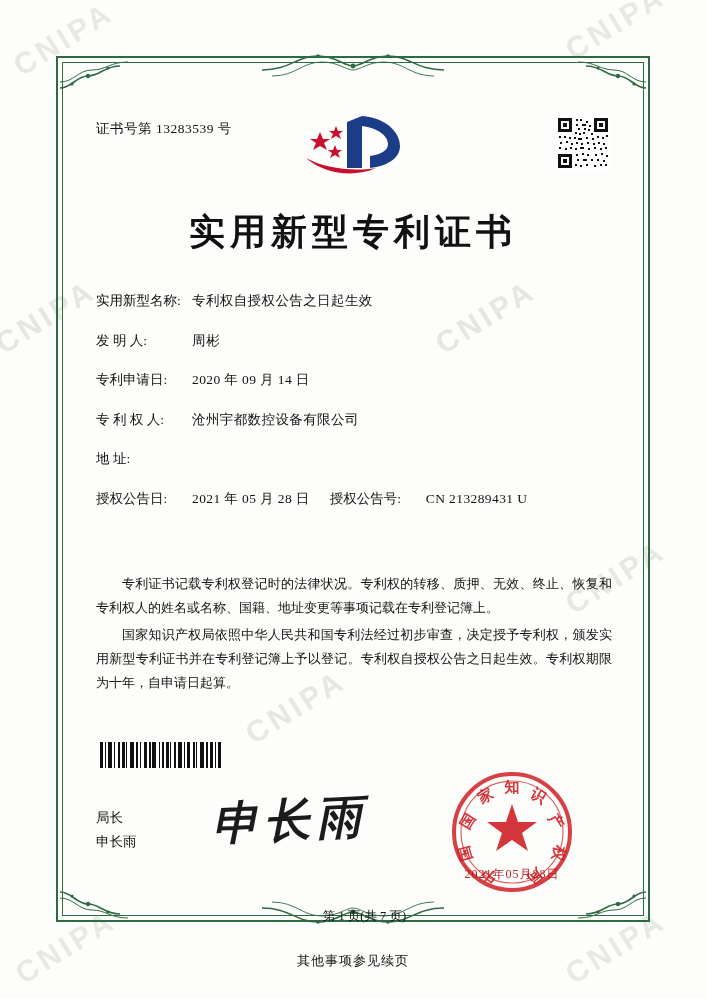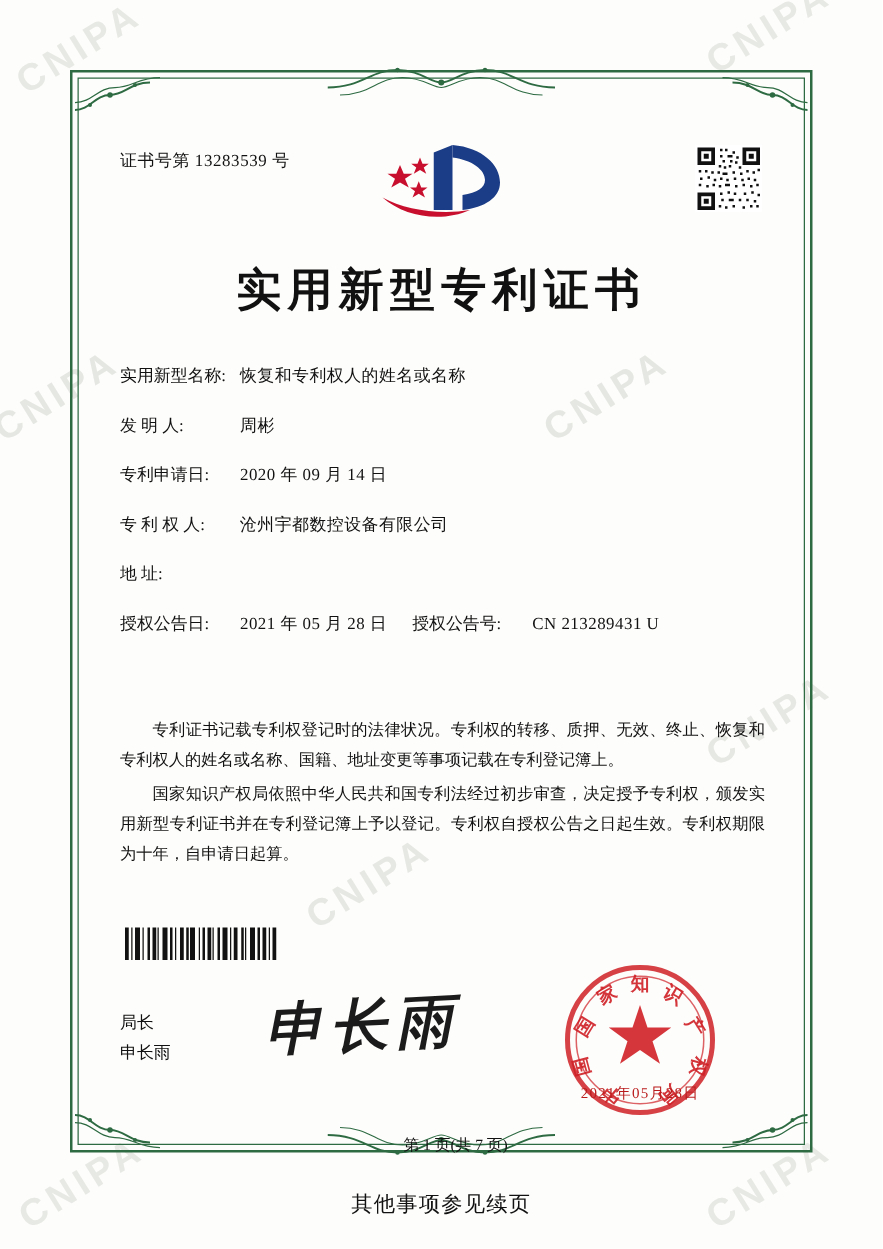--- a/index.html
+++ b/index.html
@@ -205,21 +205,21 @@
     left: 0; right: 0; top: 908px;
     text-align: center;
     font-size: 12.5px;
     color: #111;
     padding-left: 23px;
   }
   .footnote {
     position: absolute;
     left: 0; right: 0; top: 952px;
     text-align: center;
-    font-size: 17px;
+    font-size: 13px;
     color: #111;
     letter-spacing: 1px;
     font-family: Liberation Serif, serif;
   }
 </style>
 </head>
 <body>
 
 <div class="page">
 
@@ -377,21 +377,21 @@
           <rect x="49" y="48" width="2" height="2"></rect>
       </g>
     </svg>
   </div>
 
   <div class="title">实用新型专利证书</div>
 
   <div class="fields">
     <div class="row">
       <span class="lbl">实用新型名称:</span>
-      <span class="val">恢复和专利权人的姓名或名称</span>
+      <span class="val">专利权自授权公告之日起生效</span>
     </div>
     <div class="row">
       <span class="lbl">发 明 人:</span>
       <span class="val">周彬</span>
     </div>
     <div class="row">
       <span class="lbl">专利申请日:</span>
       <span class="val">2020 年 09 月 14 日</span>
     </div>
     <div class="row">

